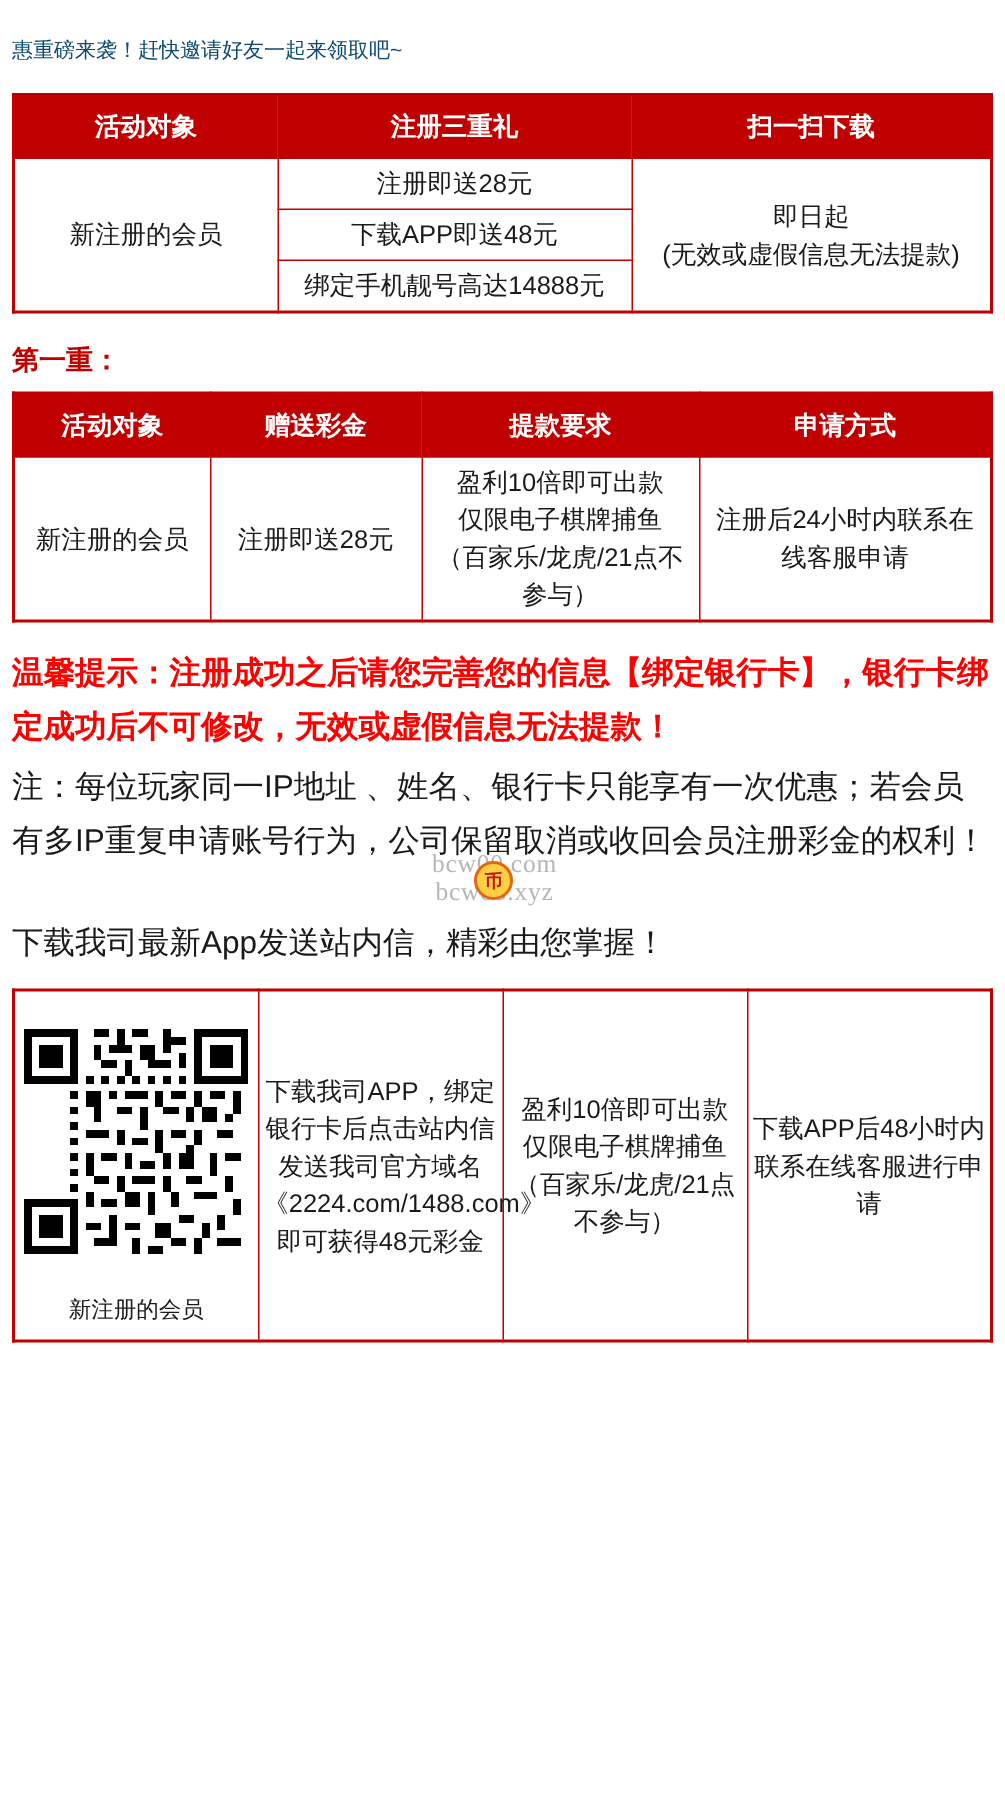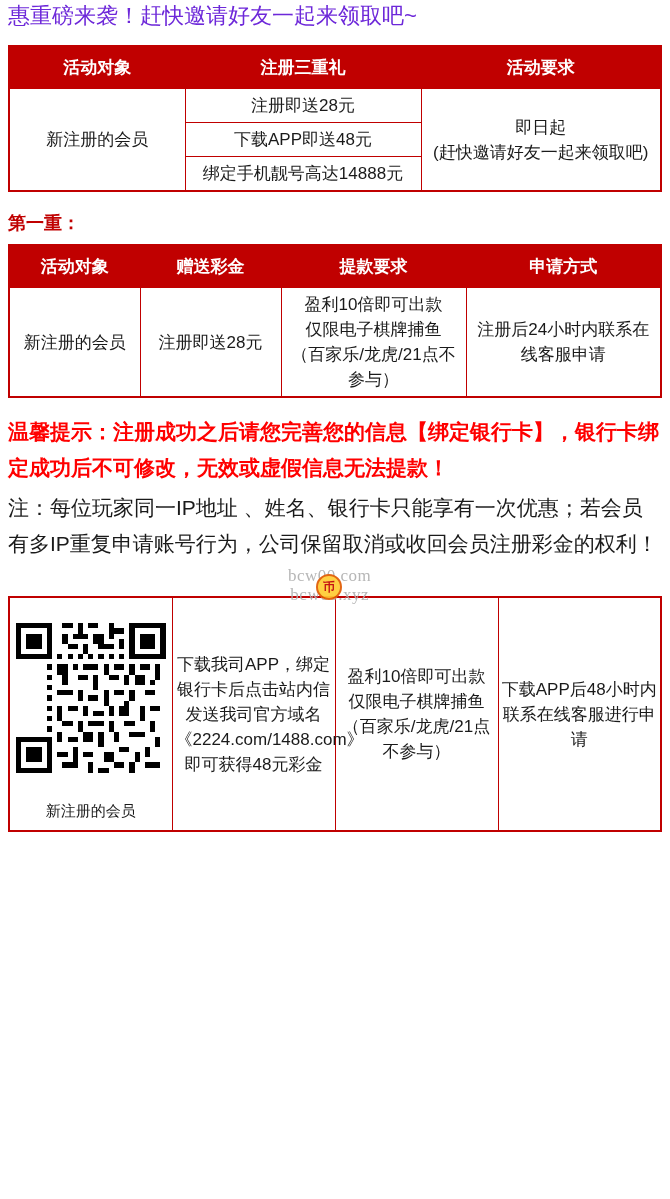--- a/index.html
+++ b/index.html
@@ -13,24 +13,24 @@
     width: 670px;
     min-height: 1199px;
     overflow: hidden;
   }
   .page {
     width: 670px;
     padding: 0 8px;
     position: relative;
   }
   .intro-line {
-    font-size: 22px;
-    color: #6d28d9;
+    font-size: 14px;
+    color: #0c4a6e;
     line-height: 30px;
-    padding-top: 1px;
+    padding-top: 18px;
     margin: 0 0 14px 0;
     white-space: nowrap;
   }
   
   table.t {
     width: 100%;
     border-collapse: collapse;
     border: 2px solid #c00000;
     table-layout: fixed;
   }
@@ -136,28 +136,28 @@
 <div class="page">
 
   <div class="intro-line">惠重磅来袭！赶快邀请好友一起来领取吧~</div>
 
   <div class="tbl-wrap">
     <table class="t t1">
       <tbody>
           <tr>
         <th style="width:176px">活动对象</th>
         <th style="width:236px">注册三重礼</th>
-        <th>活动要求</th>
+        <th>扫一扫下载</th>
       </tr>
       <tr>
         <td class="obj" rowspan="3">新注册的会员</td>
         <td>注册即送28元</td>
         <td rowspan="3">
           <div>即日起</div>
-          <div>(赶快邀请好友一起来领取吧)</div>
+          <div>(无效或虚假信息无法提款)</div>
         </td>
       </tr>
       <tr>
         <td>下载APP即送48元</td>
       </tr>
       <tr>
         <td>绑定手机靓号高达14888元</td>
       </tr>
     </tbody>
       </table>
@@ -184,20 +184,21 @@
       </tr>
     </tbody>
       </table>
   </div>
 
   <div class="para-red">温馨提示：注册成功之后请您完善您的信息【绑定银行卡】，银行卡绑定成功后不可修改，无效或虚假信息无法提款！</div>
   <div class="para-note">注：每位玩家同一IP地址 、姓名、银行卡只能享有一次优惠；若会员有多IP重复申请账号行为，公司保留取消或收回会员注册彩金的权利！</div>
 
   <div class="spacer"></div>
 
+  <div class="para">下载我司最新App发送站内信，精彩由您掌握！</div>
 
   <div class="tbl-wrap">
     <table class="t">
       <tbody>
       <tr>
         <td class="qr-cell">
           <div class="qr-box">
             <svg class="qr-img" viewBox="0 0 29 29" shape-rendering="crispEdges">
               <rect width="29" height="29" fill="#ffffff"></rect>
               <g fill="#000000">

